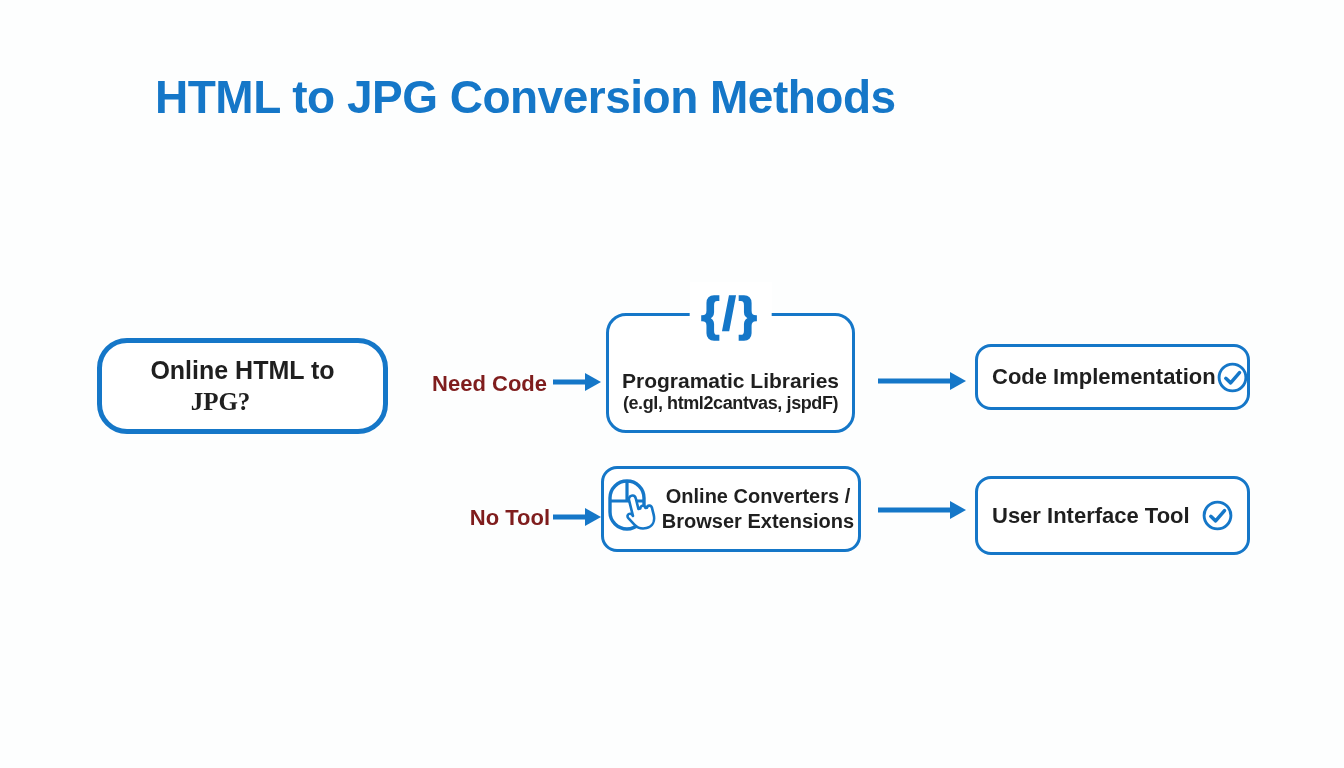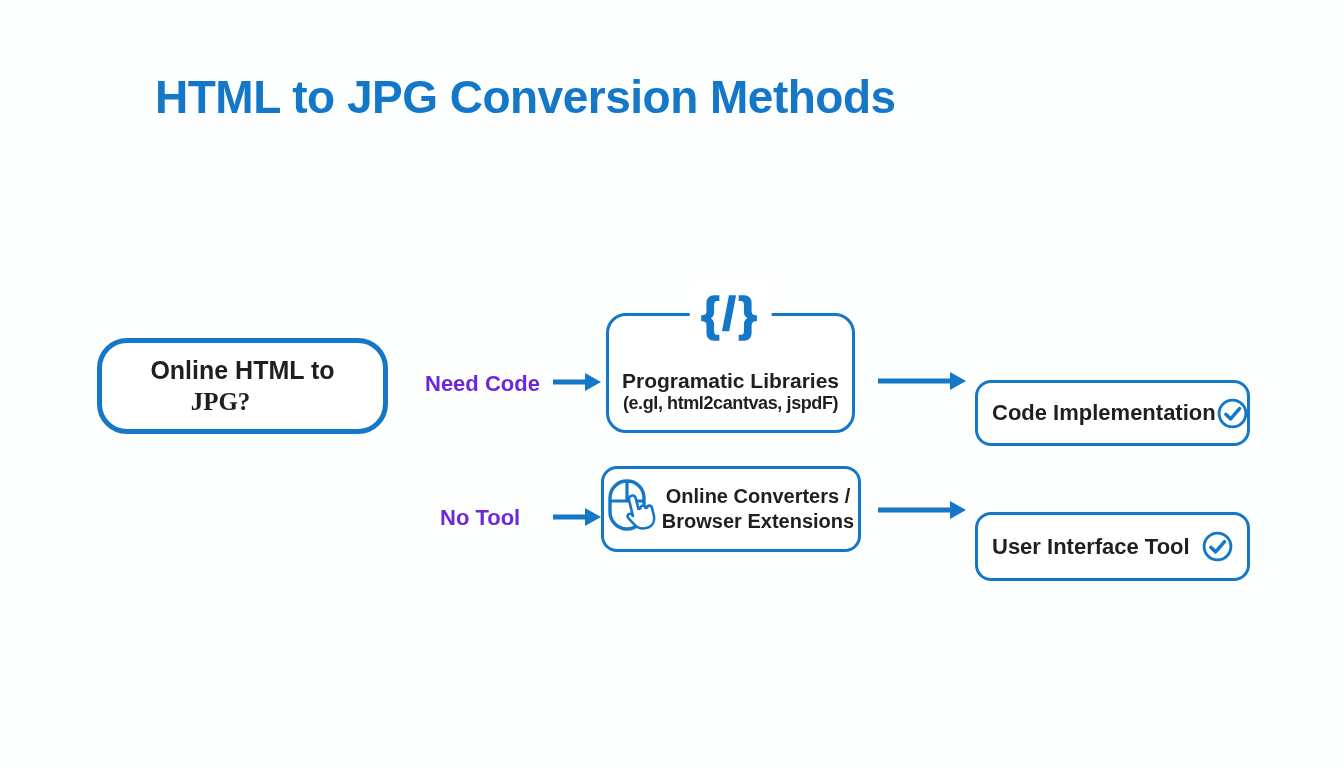--- a/index.html
+++ b/index.html
@@ -42,23 +42,23 @@
     font-size: 25px;
     font-weight: 700;
     color: #1f1f1f;
     line-height: 1.26;
   }
   .root-box .line2 { position: relative; left: -22px; font-family: Liberation Serif, serif; }
   .cond-label {
     position: absolute;
     font-size: 22px;
     font-weight: 700;
-    color: #6d28d9;
-    white-space: nowrap;
-    text-align: left;
+    color: #7f1d1d;
+    white-space: nowrap;
+    text-align: right;
   }
   .cond-need { left: 425px; top: 371px; width: 122px; }
   .cond-no   { left: 440px; top: 505px; width: 110px; }
   .arrow { position: absolute; }
   .arrow-short-1 { left: 553px; top: 370px; }
   .arrow-long-1  { left: 876px; top: 369px; }
   .arrow-short-2 { left: 553px; top: 505px; }
   .arrow-long-2  { left: 876px; top: 498px; }
   .method-box-1 {
     left: 606px; top: 313px;
@@ -111,24 +111,23 @@
     border: 3px solid #1577c8;
     border-radius: 16px;
     display: flex;
     align-items: center;
     justify-content: space-between;
     padding: 0 13px 0 14px;
     color: #1f1f1f;
     font-weight: 700;
     font-size: 22px;
     white-space: nowrap;
-    margin-top: 36px;
   }
   .result-box-1 { left: 975px; top: 344px; width: 275px; height: 66px; }
-  .result-box-2 { left: 975px; top: 476px; width: 275px; height: 69px; }
+  .result-box-2 { left: 975px; top: 476px; width: 275px; height: 79px; }
   .icon { display: inline-flex; align-items: center; justify-content: center; }
   .mouse-icon-wrap { width: 52px; height: 64px; flex: none; margin-left: 2px; }
 </style>
 </head>
 <body>
 
 <div class="canvas">
 
   <div class="title">HTML to JPG Conversion Methods</div>
 

